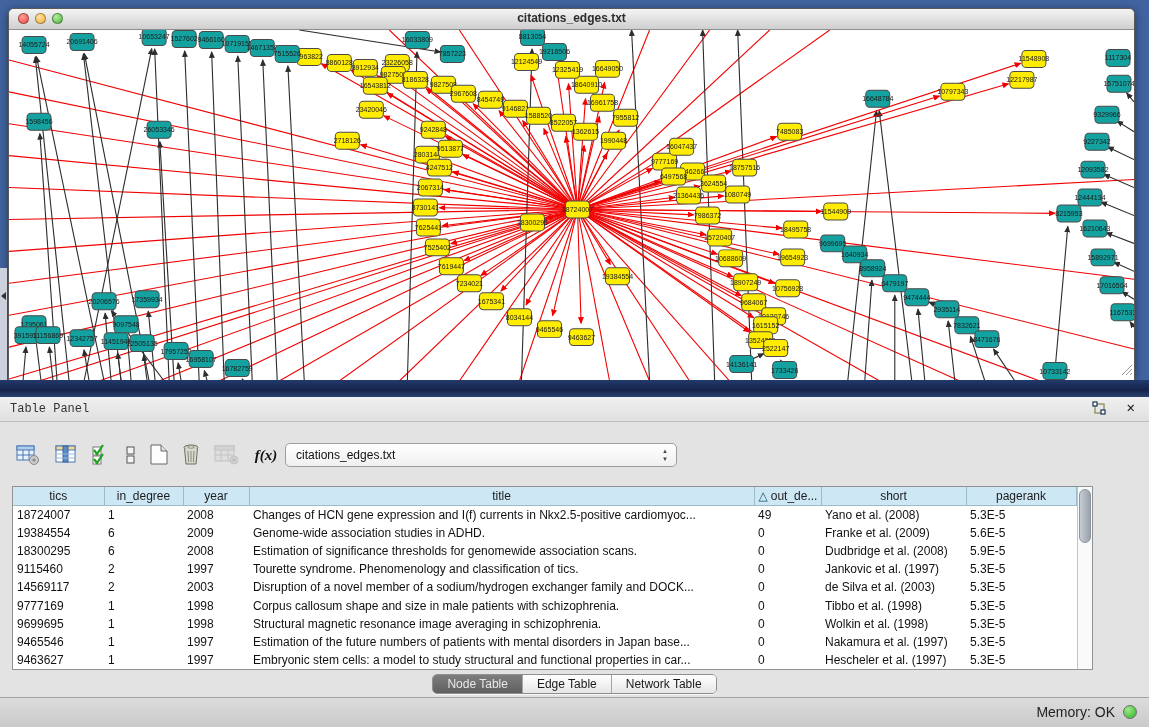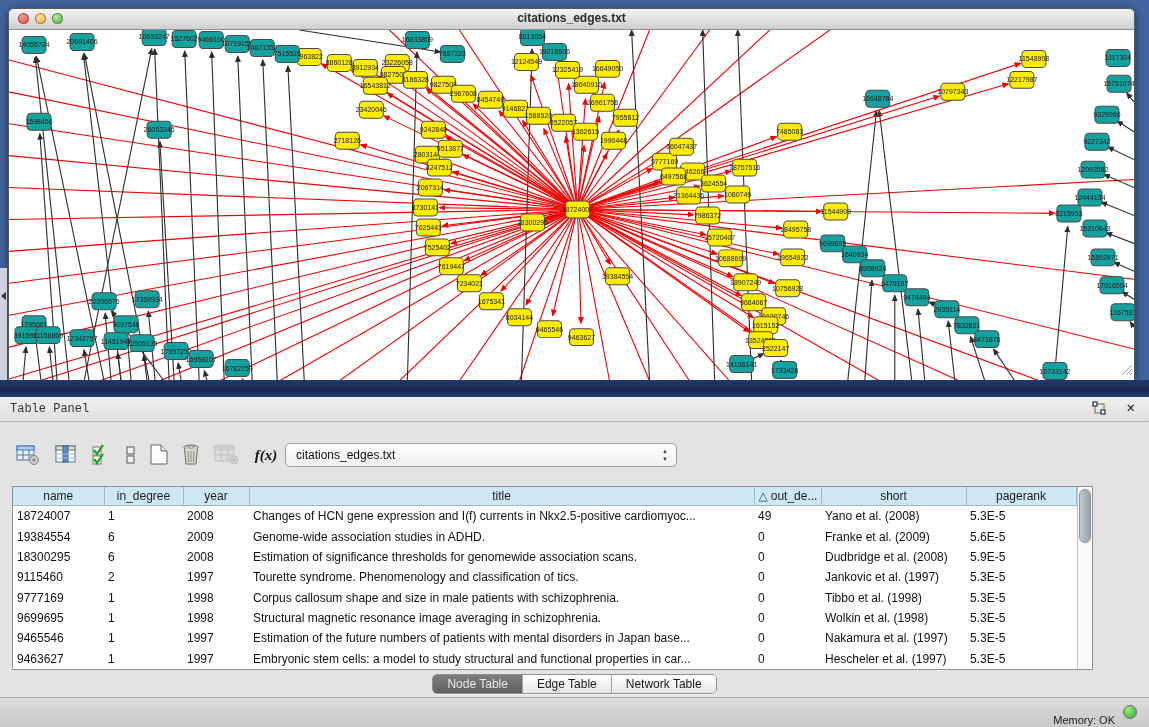--- a/index.html
+++ b/index.html
@@ -59,21 +59,21 @@
   .tp-tabs{position:absolute;left:0;top:277px;width:1149px;height:22px;text-align:center;}
   .seg{display:inline-flex;border:1px solid #8f8f8f;border-radius:5px;overflow:hidden;
       box-shadow:0 1px 0 rgba(255,255,255,.7);}
   .seg-item{padding:2px 14px;font-size:12px;background:linear-gradient(#ffffff,#e6e6e6);
       color:#1a1a1a;border-left:1px solid #a6a6a6;cursor:pointer;}
   .seg-item:first-child{border-left:none;}
   .seg-item.active{background:linear-gradient(#7d7d7d,#606060);color:#e8e8e8;}
   
   .tp-status{position:absolute;left:0;top:300px;width:1149px;height:30px;
       background:linear-gradient(#dcdcdc,#c9c9c9);border-top:1px solid #a5a5a5;}
-  .mem-label{position:absolute;right:34px;top:16px;font-size:11px;color:#222;}
+  .mem-label{position:absolute;right:34px;top:6px;font-size:14px;color:#222;}
   .mem-dot{position:absolute;right:12px;top:7px;width:14px;height:14px;border-radius:50%;
       border:1px solid #6f6f6f;background:radial-gradient(circle at 35% 30%,#9cec84,#2fae2f);
       box-sizing:border-box;cursor:pointer;}
 </style>
 </head>
 <body>
 
 <div class="desktop">
   <div class="net-window">
     <div class="titlebar">
@@ -809,21 +809,21 @@
           <col style="width: 91px;">
           <col style="width: 79px;">
           <col style="width: 66px;">
           <col style="width: 505px;">
           <col style="width: 67px;">
           <col style="width: 145px;">
           <col style="width: 110px;">
         </colgroup>
       <thead>
           <tr id="headrow">
-            <th>name</th>
+            <th>tics</th>
             <th>in_degree</th>
             <th>year</th>
             <th>title</th>
             <th class="sorted"><span class="sortglyph">△</span>out_de...</th>
             <th>short</th>
             <th>pagerank</th>
           </tr>
         </thead>
       <tbody id="tbody">
           <tr>
@@ -853,20 +853,29 @@
             <td>Dudbridge et al. (2008)</td>
             <td>5.9E-5</td>
           </tr>
           <tr>
             <td>9115460</td>
             <td>2</td>
             <td>1997</td>
             <td>Tourette syndrome. Phenomenology and classification of tics.</td>
             <td>0</td>
             <td>Jankovic et al. (1997)</td>
+            <td>5.3E-5</td>
+          </tr>
+          <tr>
+            <td>14569117</td>
+            <td>2</td>
+            <td>2003</td>
+            <td>Disruption of a novel member of a sodium/hydrogen exchanger family and DOCK...</td>
+            <td>0</td>
+            <td>de Silva et al. (2003)</td>
             <td>5.3E-5</td>
           </tr>
           <tr>
             <td>9777169</td>
             <td>1</td>
             <td>1998</td>
             <td>Corpus callosum shape and size in male patients with schizophrenia.</td>
             <td>0</td>
             <td>Tibbo et al. (1998)</td>
             <td>5.3E-5</td>

